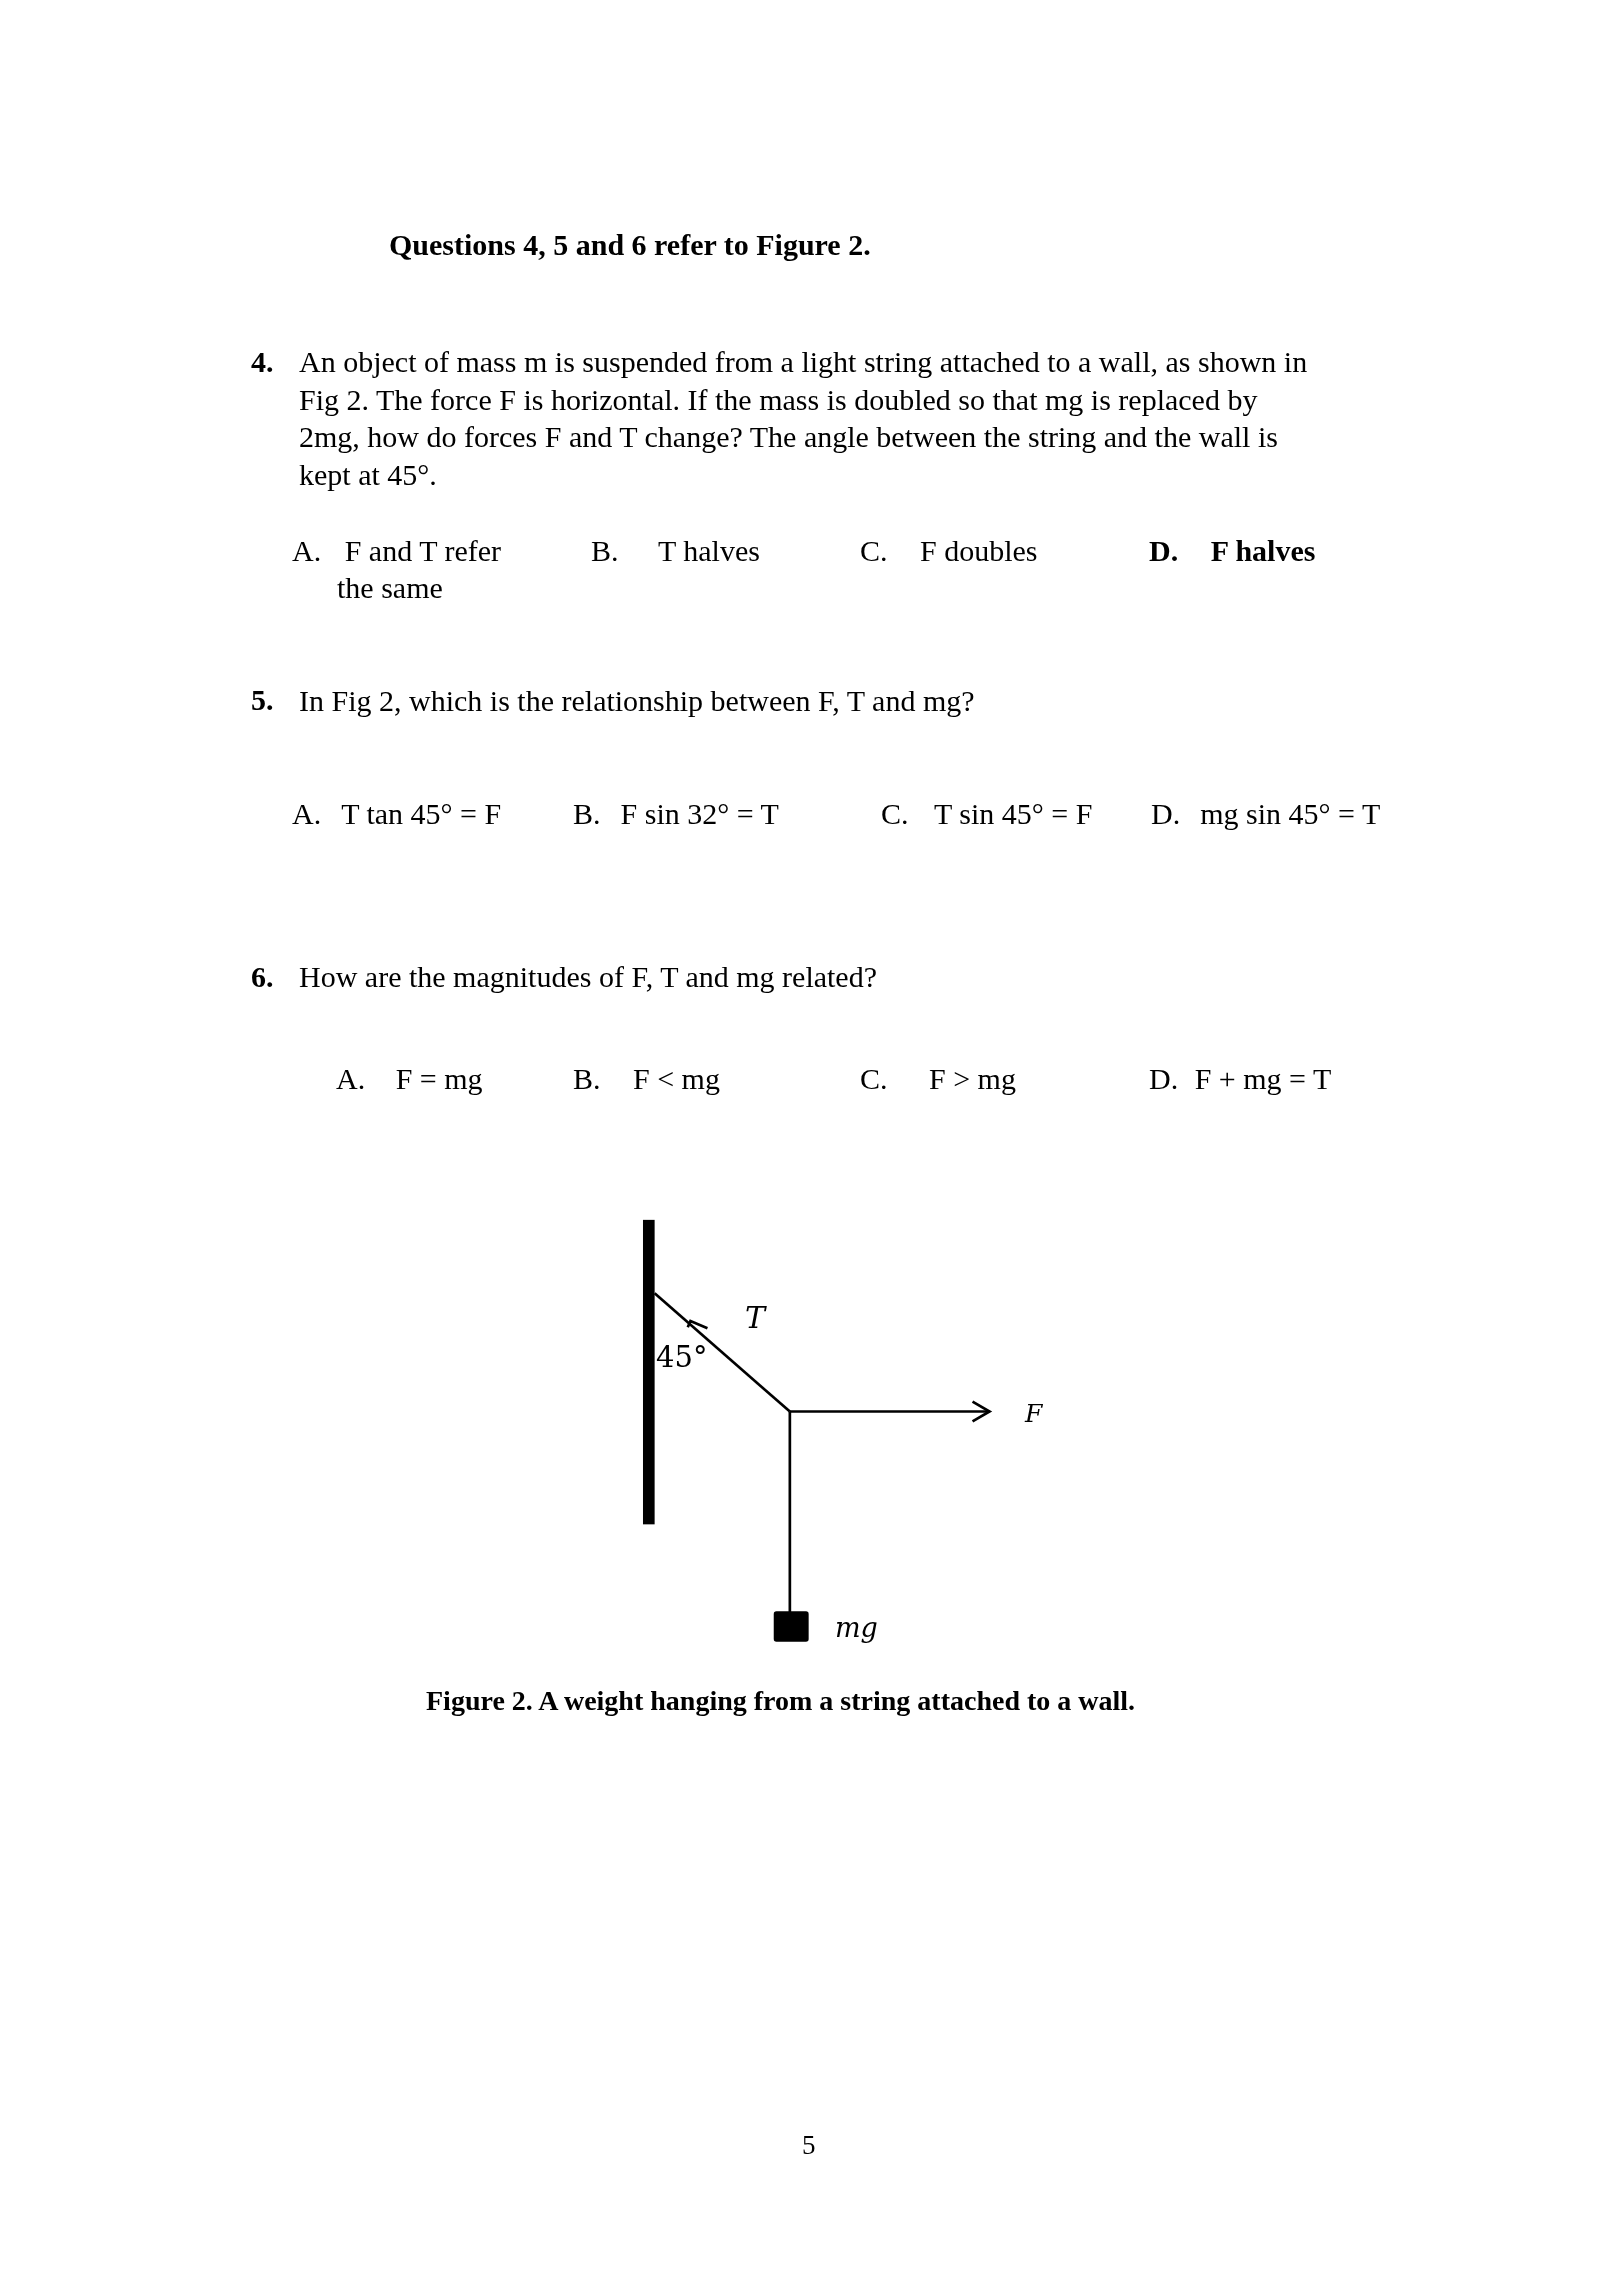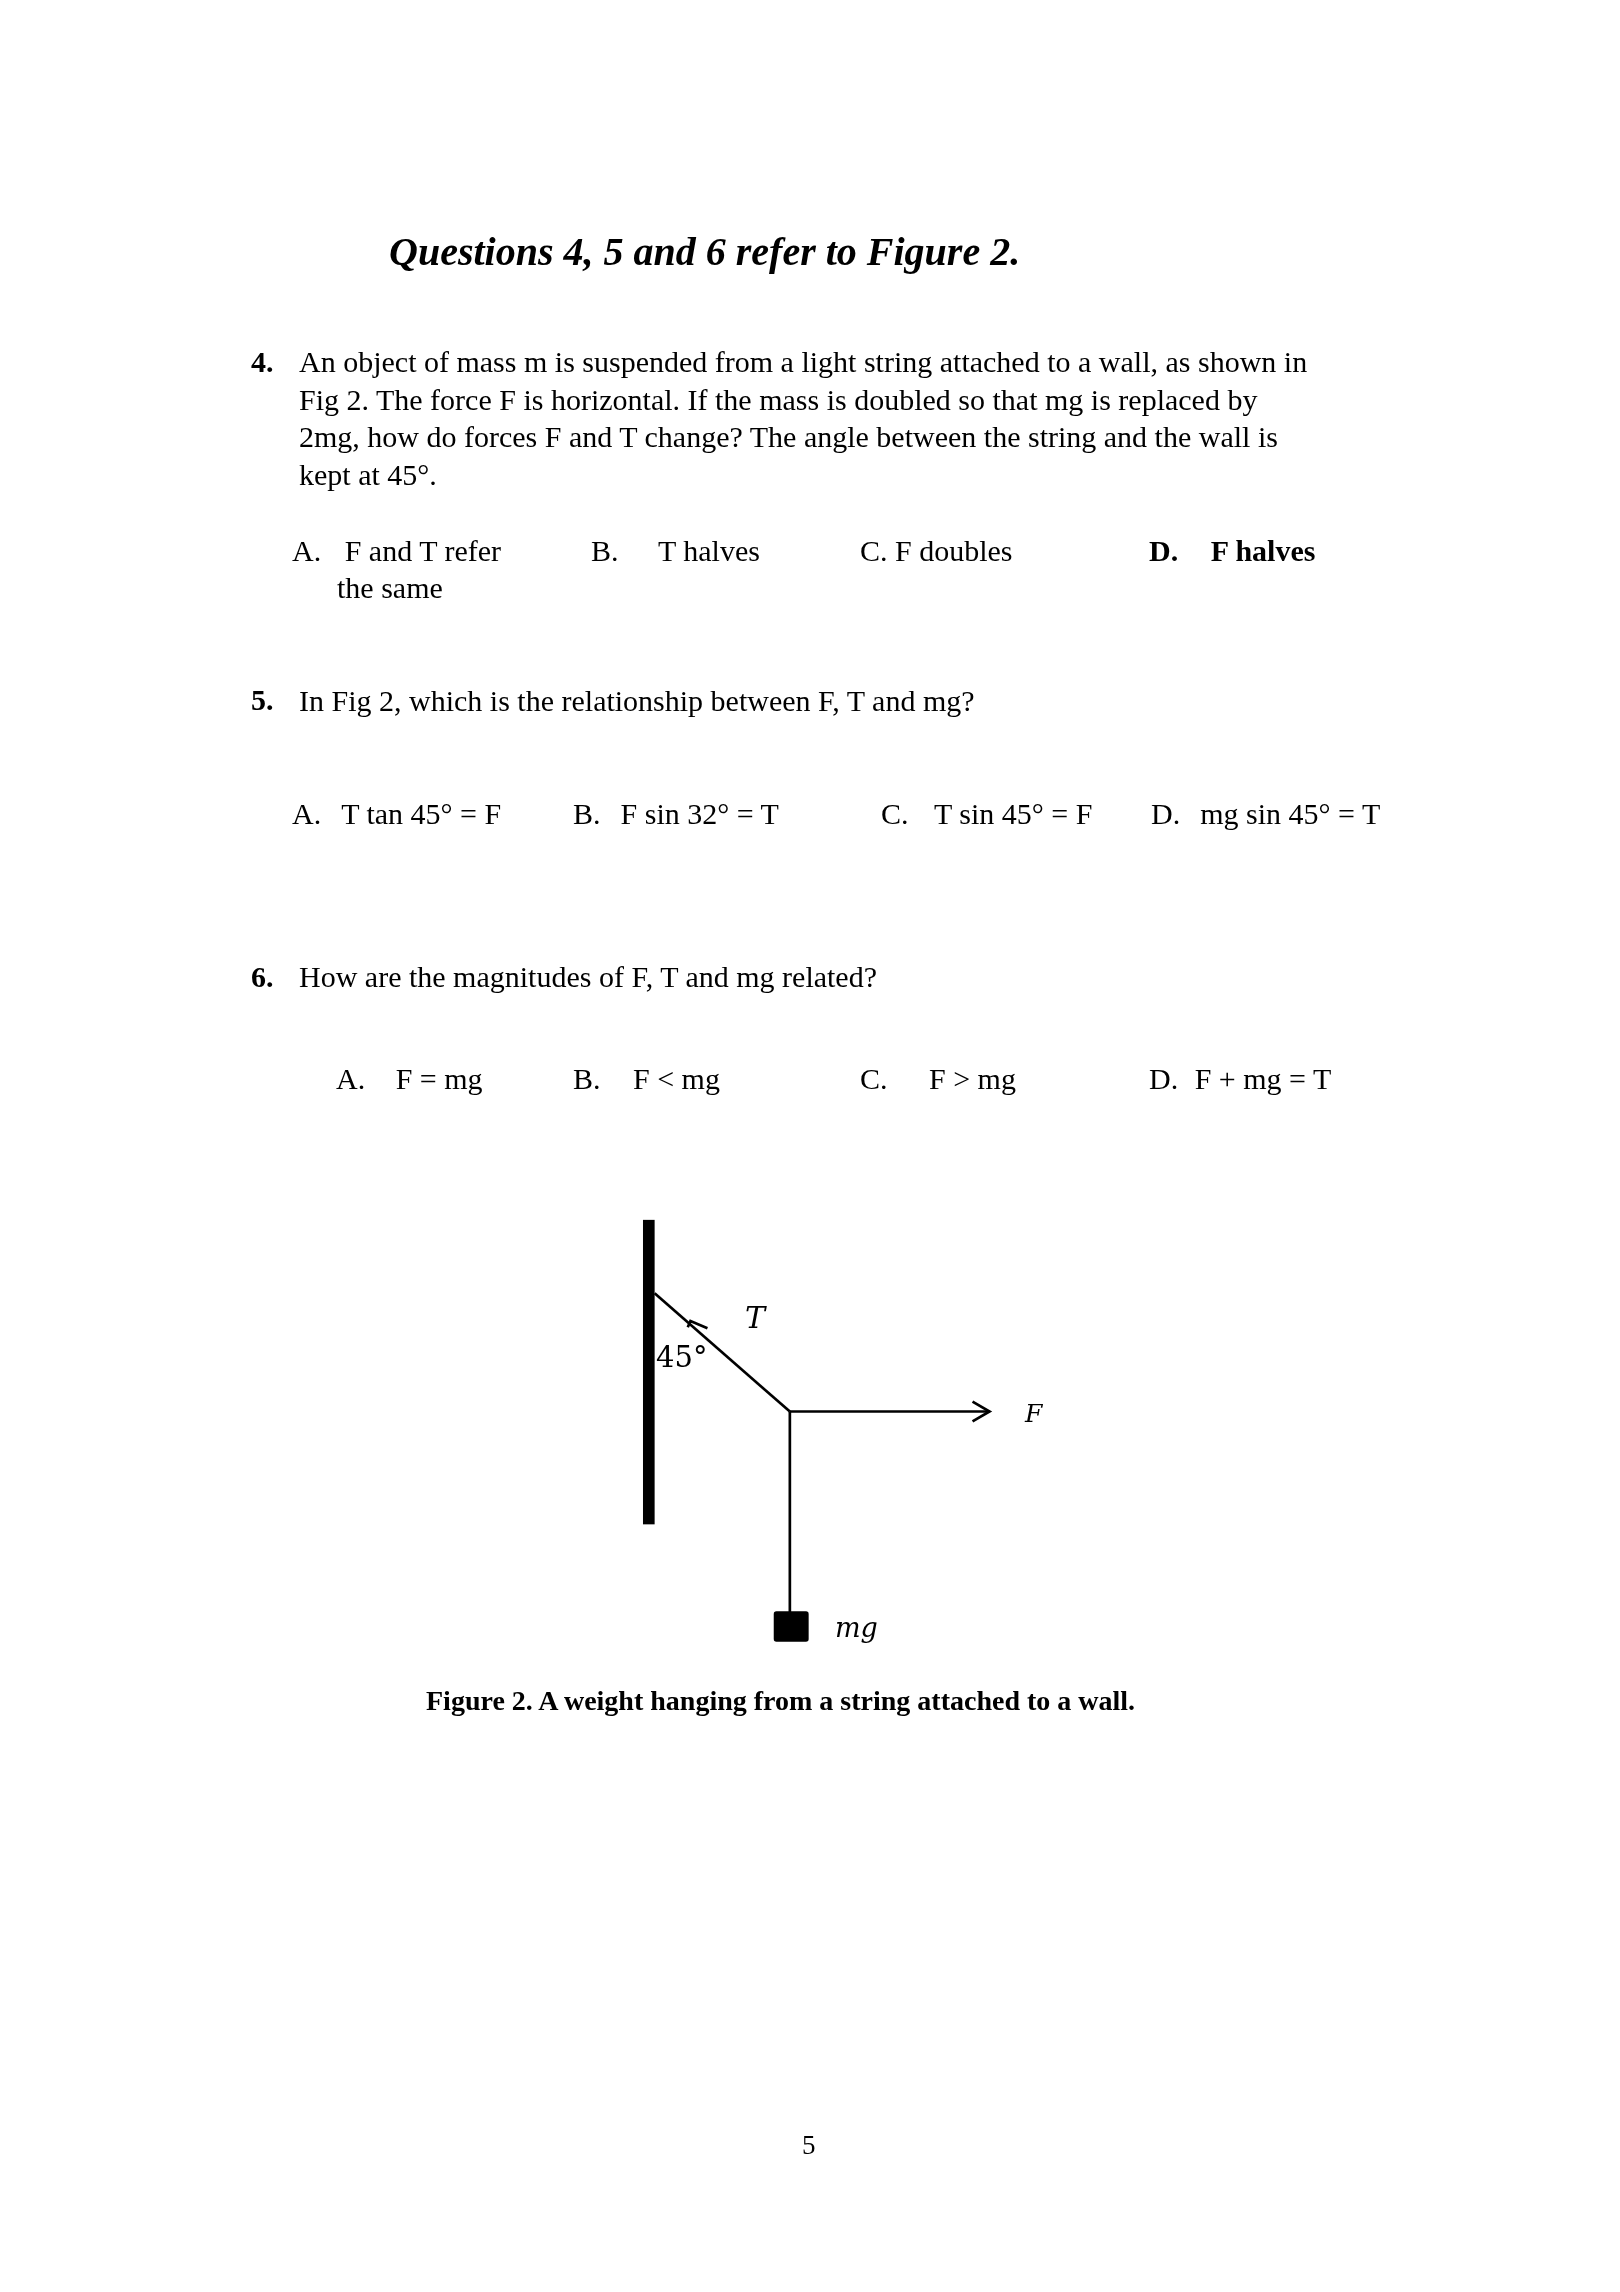--- a/index.html
+++ b/index.html
@@ -1,18 +1,18 @@
 <!DOCTYPE html>
 <html style="font-size:14.3px"><head>
 <meta charset="utf-8">
 <style>
   html, body { margin: 0; padding: 0; background: #ffffff; }
   body { width: 1620px; height: 2293px; position: relative; font-family: "Liberation Serif", serif; color: #000; }
   .abs { position: absolute; white-space: nowrap; }
-  .heading { font-weight: bold; font-size: 40px; left: 389px; top: 228px; font-style: italic; }
+  .heading { font-weight: bold; font-size: 30px; left: 389px; top: 228px; }
   .qnum { font-weight: bold; font-size: 30px; }
   .qtext { font-size: 30px; line-height: 38px; }
   .opt { font-size: 30px; }
   .i { font-style: italic; font-family: "DejaVu Serif", serif; font-size: 28px; }
   .caption { font-weight: bold; font-size: 28px; left: 426px; top: 1685px; }
   .pagenum { font-size: 27px; left: 802px; top: 2130px; }
 </style>
 </head>
 <body>
 
@@ -29,21 +29,21 @@
     <span>A.</span>
     <span style="margin-left:16px;">F and T refer</span>
   </div>
   <div class="abs opt" style="left:337px; top:571px;">the same</div>
   <div class="abs opt" style="left:591px; top:534px;">
     <span>B.</span>
     <span style="margin-left:32px;">T halves</span>
   </div>
   <div class="abs opt" style="left:860px; top:534px;">
     <span>C.</span>
-    <span style="">F doubles</span>
+    <span style="margin-left:25px;">F doubles</span>
   </div>
   <div class="abs opt" style="left:1149px; top:534px;font-weight:bold;">
     <span>D.</span>
     <span style="margin-left:25px;">F  halves</span>
   </div>
 </div>
 
 <div>
   <div class="abs qnum" style="left:251px; top:683px;">5.</div>
   <div class="abs qtext" style="left:299px; top:682px;">In Fig 2, which is the relationship between  F, T and mg?</div>

